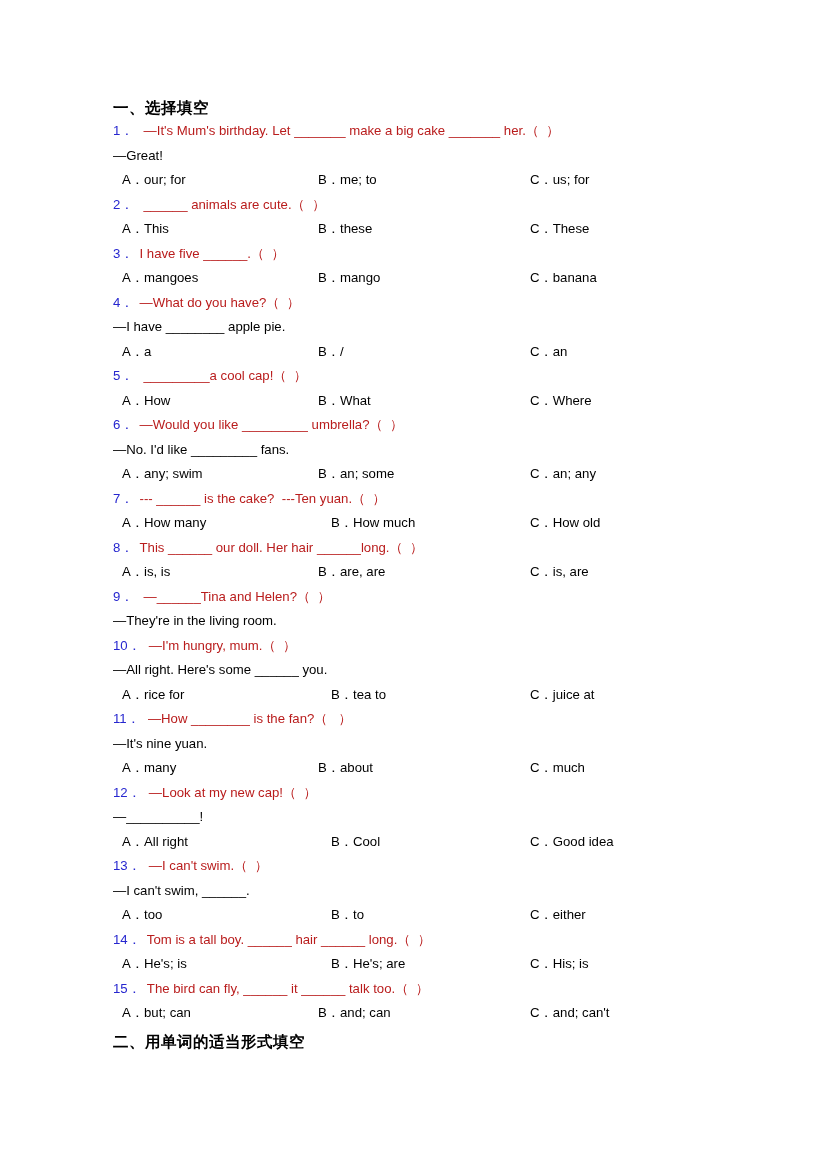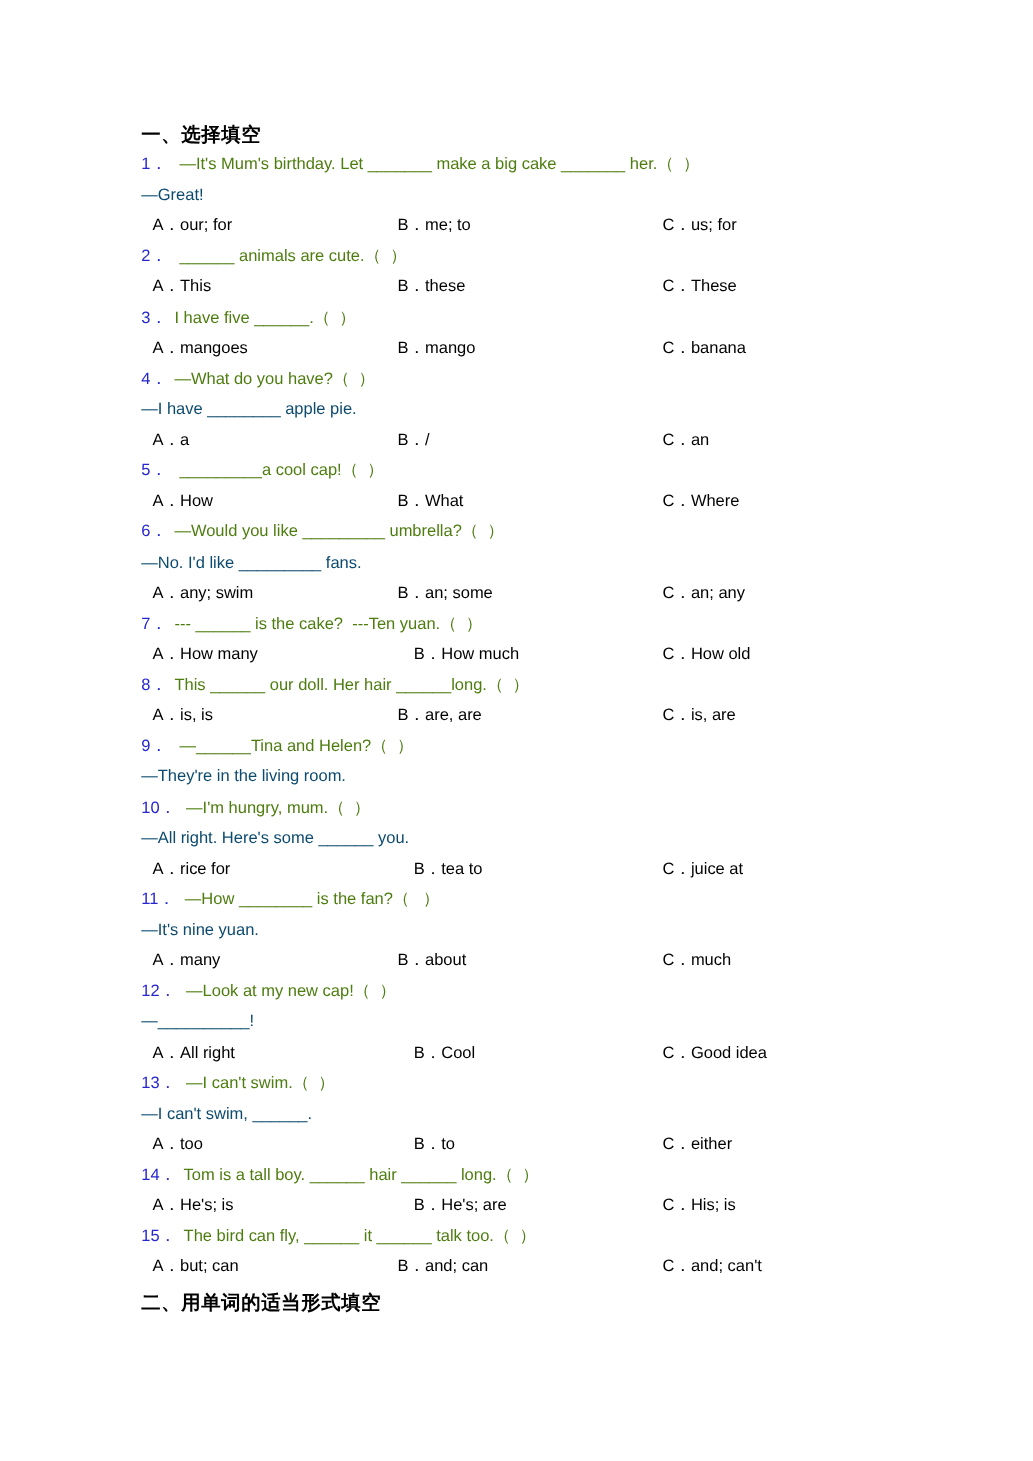--- a/index.html
+++ b/index.html
@@ -51,26 +51,26 @@
     line-height: 24.5px;
     font-size: 13.2px;
     white-space: pre;
     position: relative;
   }
   .qnum {
     color: #2626cf;
     font-size: 13.2px;
   }
   .qtext {
-    color: #4d7c0f;
+    color: #b91c1c;
     margin-top: 44px;
   }
   .contline {
     font-size: 13.2px;
-    color: #0c4a6e;
+    color: #000000;
   }
 
   
   .optrow {
     height: 24.5px;
     line-height: 24.5px;
     font-size: 13.2px;
     position: relative;
     white-space: pre;
   }

